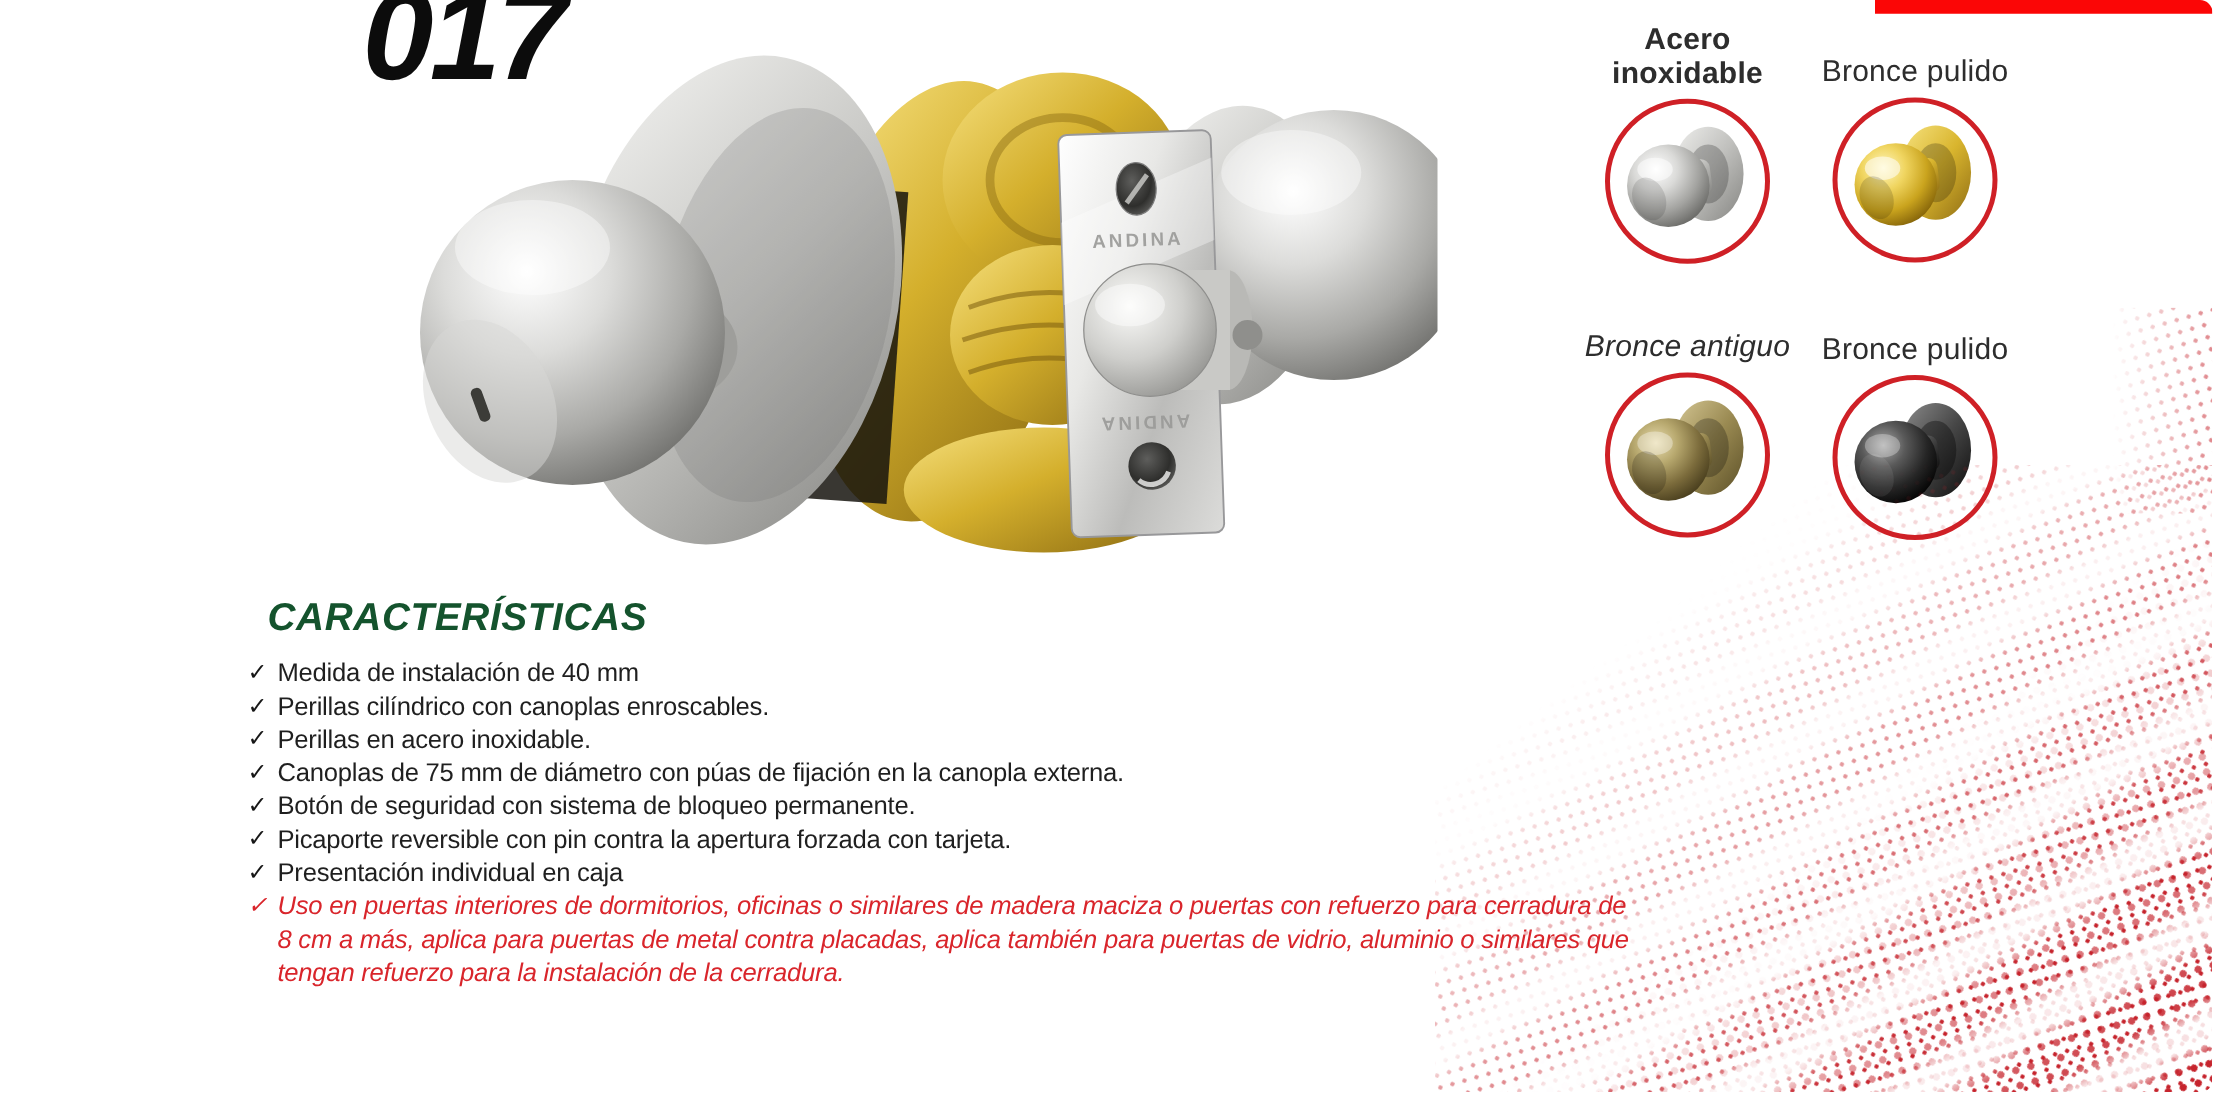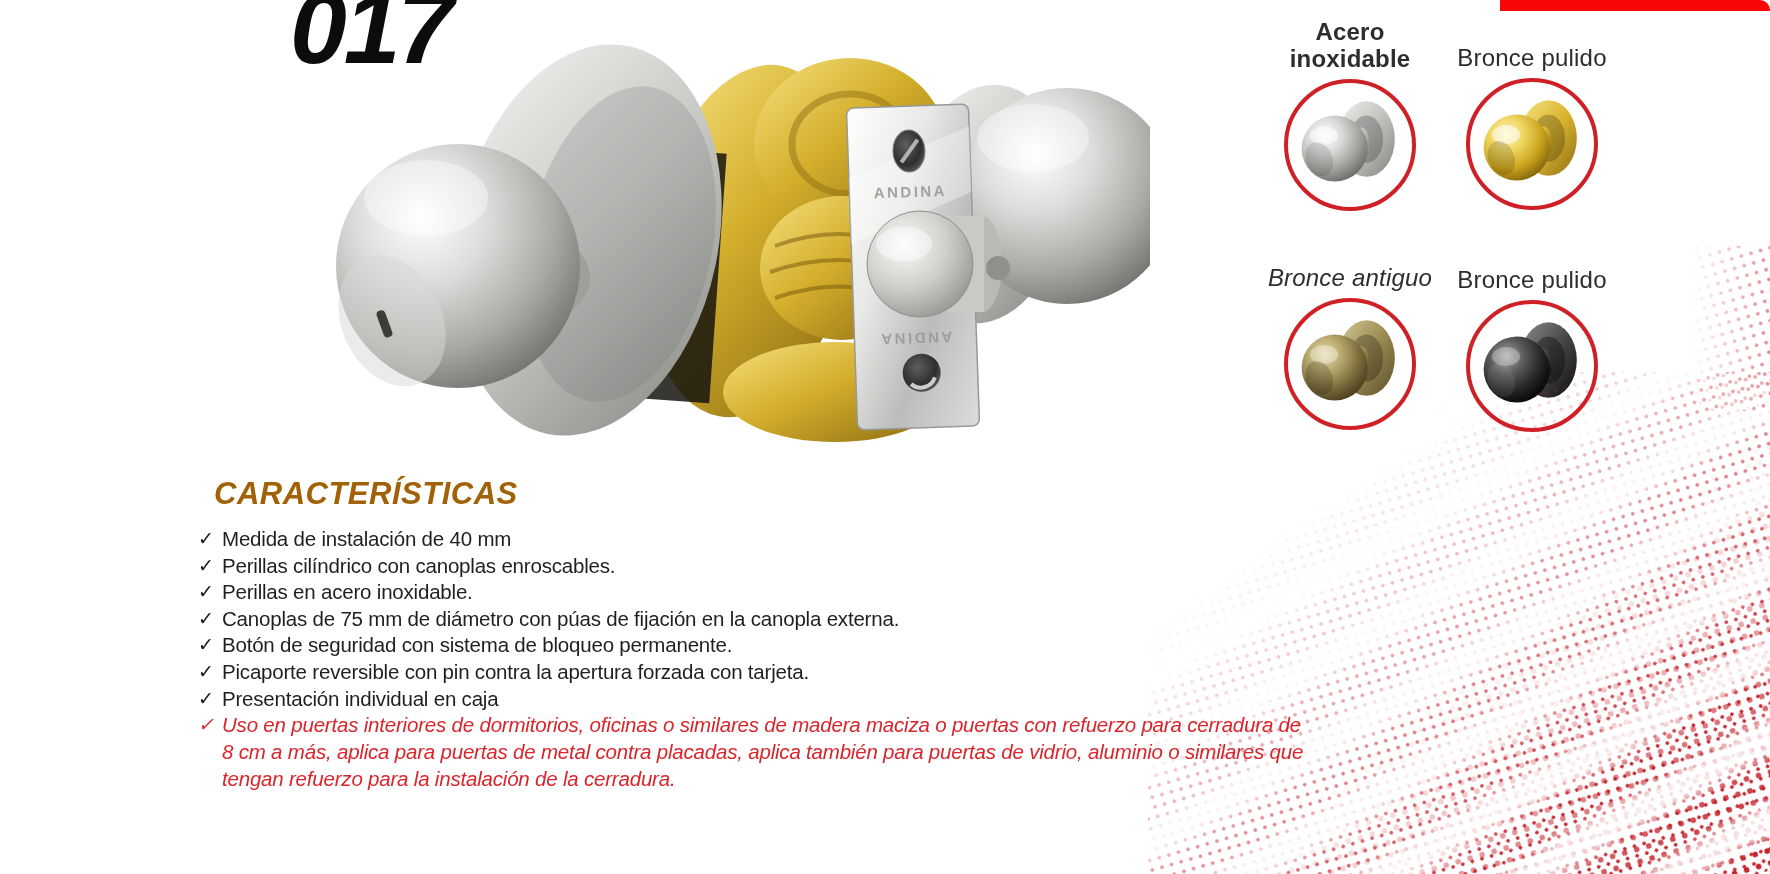--- a/index.html
+++ b/index.html
@@ -29,21 +29,21 @@
   }
   .finish-circle svg{width:118px;height:118px;display:block;}
   #finish-0{left:1262px;top:18px;font-weight:bold;}
   #finish-1{left:1444px;top:16px;margin-top:28px;}
   #finish-2{left:1262px;top:264px;font-style:italic;}
   #finish-3{left:1444px;top:266px;}
   
   .section-title{
     position:absolute;left:214px;top:477px;
     font-size:31px;line-height:34px;font-weight:bold;font-style:italic;
-    color:#a16207;letter-spacing:.5px;
+    color:#14532d;letter-spacing:.5px;
   }
   .feature-list{
     position:absolute;left:198px;top:526px;margin:0;padding:0;list-style:none;
     width:1140px;
   }
   .feature-list li{
     position:relative;padding-left:24px;
     font-size:20.5px;line-height:26.6px;letter-spacing:-.2px;color:#1f1f1f;
   }
   .feature-list li .check{

